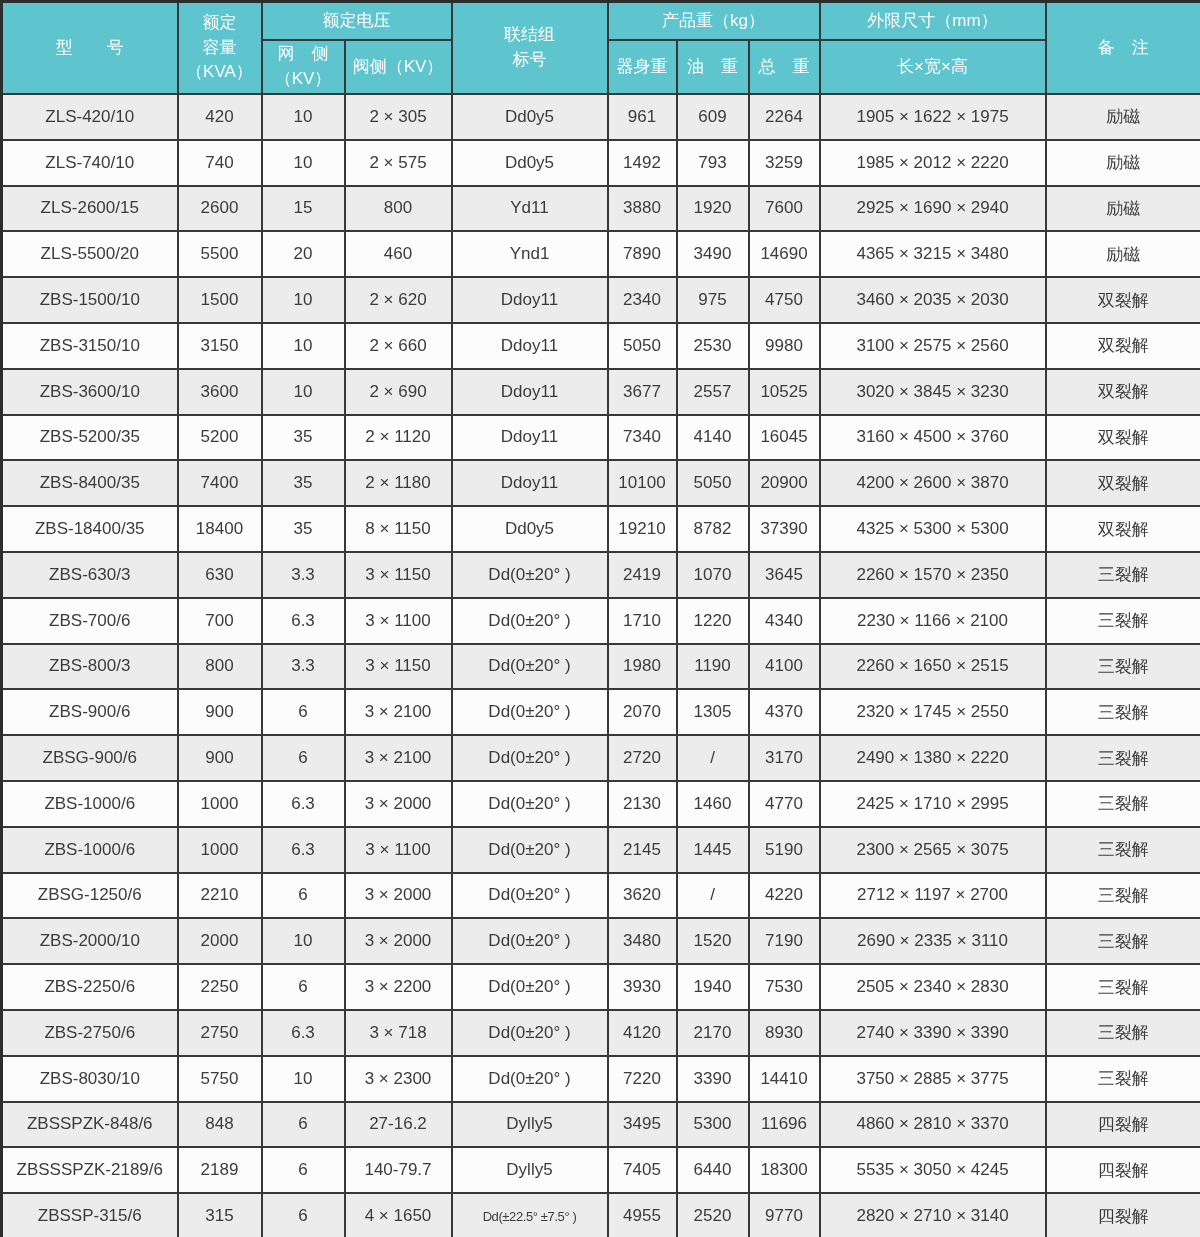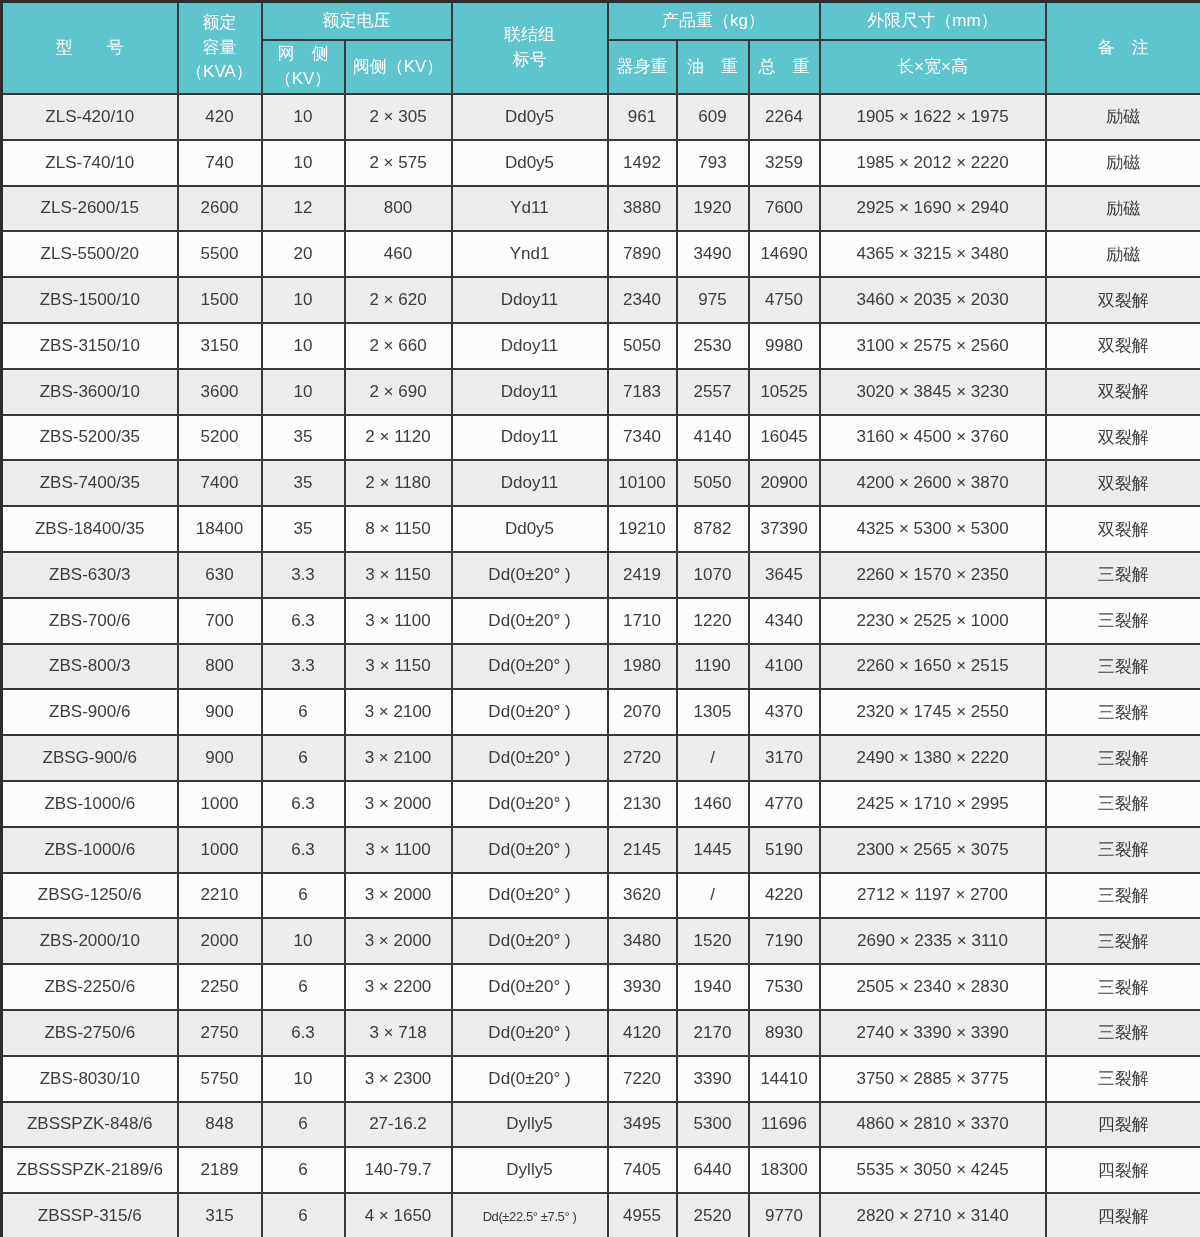--- a/index.html
+++ b/index.html
@@ -113,21 +113,21 @@
     <td>Dd0y5</td>
     <td>1492</td>
     <td>793</td>
     <td>3259</td>
     <td>1985 × 2012 × 2220</td>
     <td>励磁</td>
   </tr>
       <tr>
     <td>ZLS-2600/15</td>
     <td>2600</td>
-    <td>12</td>
+    <td>15</td>
     <td>800</td>
     <td>Yd11</td>
     <td>3880</td>
     <td>1920</td>
     <td>7600</td>
     <td>2925 × 1690 × 2940</td>
     <td>励磁</td>
   </tr>
       <tr>
     <td>ZLS-5500/20</td>
@@ -164,40 +164,40 @@
     <td>9980</td>
     <td>3100 × 2575 × 2560</td>
     <td>双裂解</td>
   </tr>
       <tr>
     <td>ZBS-3600/10</td>
     <td>3600</td>
     <td>10</td>
     <td>2 × 690</td>
     <td>Ddoy11</td>
-    <td>7183</td>
+    <td>3677</td>
     <td>2557</td>
     <td>10525</td>
     <td>3020 × 3845 × 3230</td>
     <td>双裂解</td>
   </tr>
       <tr>
     <td>ZBS-5200/35</td>
     <td>5200</td>
     <td>35</td>
     <td>2 × 1120</td>
     <td>Ddoy11</td>
     <td>7340</td>
     <td>4140</td>
     <td>16045</td>
     <td>3160 × 4500 × 3760</td>
     <td>双裂解</td>
   </tr>
       <tr>
-    <td>ZBS-7400/35</td>
+    <td>ZBS-8400/35</td>
     <td>7400</td>
     <td>35</td>
     <td>2 × 1180</td>
     <td>Ddoy11</td>
     <td>10100</td>
     <td>5050</td>
     <td>20900</td>
     <td>4200 × 2600 × 3870</td>
     <td>双裂解</td>
   </tr>
@@ -227,21 +227,21 @@
   </tr>
       <tr>
     <td>ZBS-700/6</td>
     <td>700</td>
     <td>6.3</td>
     <td>3 × 1100</td>
     <td>Dd(0±20° )</td>
     <td>1710</td>
     <td>1220</td>
     <td>4340</td>
-    <td>2230 × 2525 × 1000</td>
+    <td>2230 × 1166 × 2100</td>
     <td>三裂解</td>
   </tr>
       <tr>
     <td>ZBS-800/3</td>
     <td>800</td>
     <td>3.3</td>
     <td>3 × 1150</td>
     <td>Dd(0±20° )</td>
     <td>1980</td>
     <td>1190</td>

